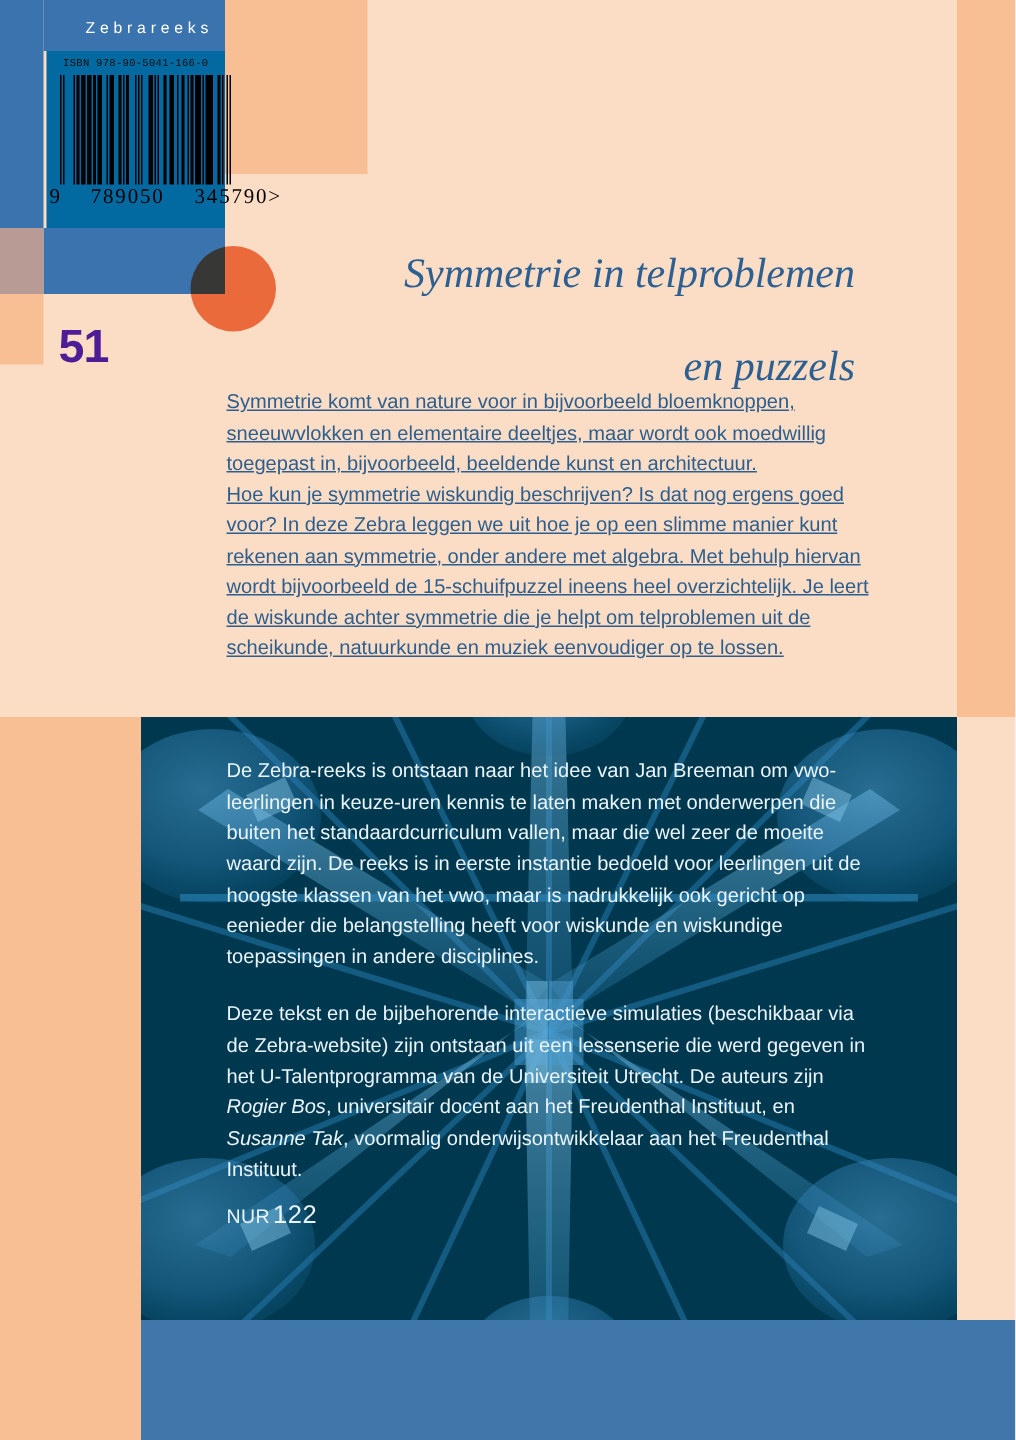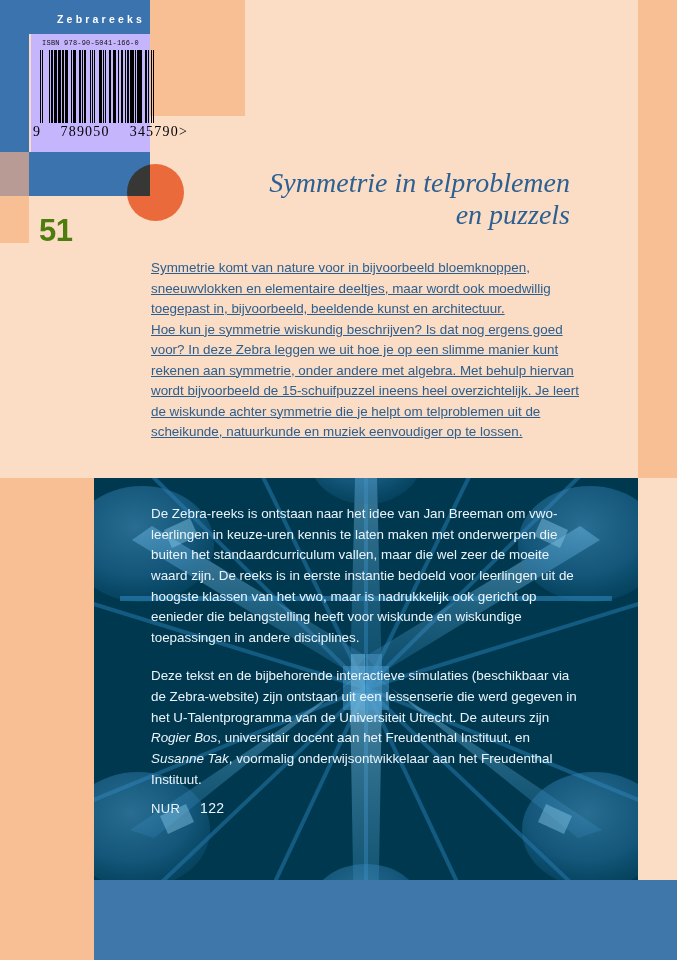--- a/index.html
+++ b/index.html
@@ -31,21 +31,21 @@
   
   #peach-col-right    {left:638px;top:0;  width:39px; height:478px; background:#f8bf94;}
   
   #peach-col-left     {left:0;   top:478px;width:94px;height:482px; background:#f8bf94;}
   
   #blue-band-bottom   {left:94px;top:880px;width:583px;height:80px; background:#3f77ab;}
 
   
   #barcode-box{
     position:absolute;left:31px;top:34px;width:119px;height:118px;
-    background:#c4b5fd;
+    background:#0369a1;
   }
   #isbn-text{
     position:absolute;left:0;right:0;top:5px;
     text-align:center;
     font-family:"Liberation Mono","DejaVu Sans Mono",monospace;
     font-size:7px;letter-spacing:.2px;color:#111;white-space:nowrap;
   }
   #barcode-bars{
     position:absolute;left:9px;top:16px;width:101px;height:73px;
   }
@@ -55,45 +55,45 @@
     font-family:"Liberation Serif","DejaVu Serif",serif;
     font-size:14px;color:#000;
     display:flex;justify-content:space-between;align-items:baseline;
   }
   .bc-digits span{letter-spacing:.5px;}
   .bc-digits .grp{letter-spacing:1.2px;margin-left:20px;}
 
   
   #series-name{
     position:absolute;left:57px;top:13px;
-    font-size:10.5px;font-weight:bold;letter-spacing:3.2px;
+    font-size:10.5px;font-weight:normal;letter-spacing:3.2px;
     color:#ffffff;
   }
 
   
   #issue-number{
     position:absolute;left:39px;top:213px;
-    font-size:31px;font-weight:bold;color:#4d7c0f;
+    font-size:31px;font-weight:bold;color:#4c1d95;
     letter-spacing:-0.5px;
   }
 
   
   #title-circle{
     position:absolute;left:127px;top:164px;width:57px;height:57px;
     border-radius:50%;background:#ef7b4e;
     mix-blend-mode:multiply;
   }
   #book-title{
     position:absolute;left:150px;top:167px;width:420px;
     font-family:"Liberation Serif","DejaVu Serif",serif;
     font-style:italic;font-size:28px;line-height:1.14;
     color:#2c6092;
     text-align:right;
   }
-  #book-title .l2{display:block;padding-left:7px;}
+  #book-title .l2{display:block;padding-left:7px;margin-top:30px;}
 
   
   #blurb{
     position:absolute;left:151px;top:258px;width:430px;
     font-size:13.4px;line-height:1.53;color:#2c5f8f;text-decoration:underline;
   }
   #blurb p{margin:0;}
 
   
   #subject-word{
@@ -119,21 +119,21 @@
     position:absolute;left:57px;top:26px;width:432px;
     font-size:13.4px;line-height:1.54;color:#eaf4fb;
   }
   #panel-text p{margin:0 0 0 0;}
   #panel-text p.gap{margin-top:18px;}
   #panel-text em{font-style:italic;}
   #nur{
     position:absolute;left:57px;top:322px;
     font-size:13px;color:#eaf4fb;letter-spacing:.3px;
   }
-  #nur .num{font-size:14px;margin-left:20px;}
+  #nur .num{font-size:17px;margin-left:2px;}
 </style>
 </head>
 <body>
 
 <div id="cover">
 
   <div class="blk" id="peach-block-top"></div>
   <div class="blk" id="peach-col-right"></div>
   <div class="blk" id="peach-col-left"></div>
   <div class="blk" id="blue-bar-left"></div>

